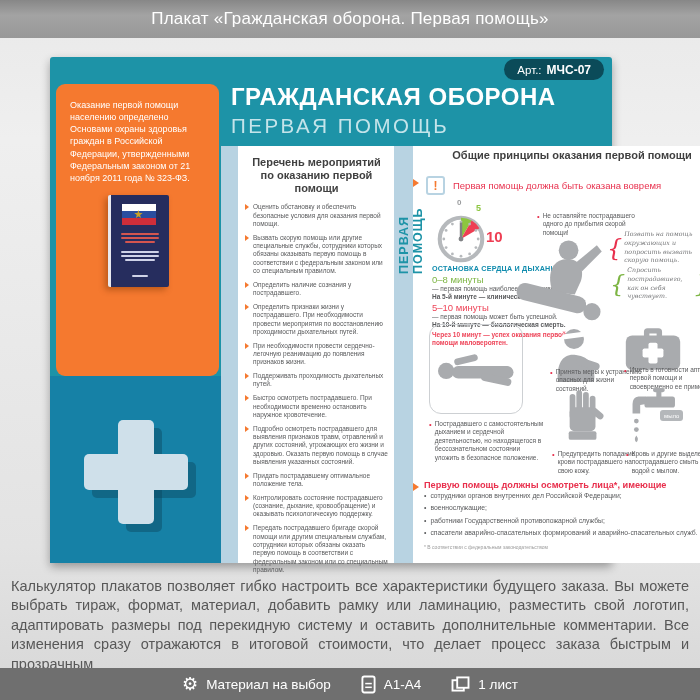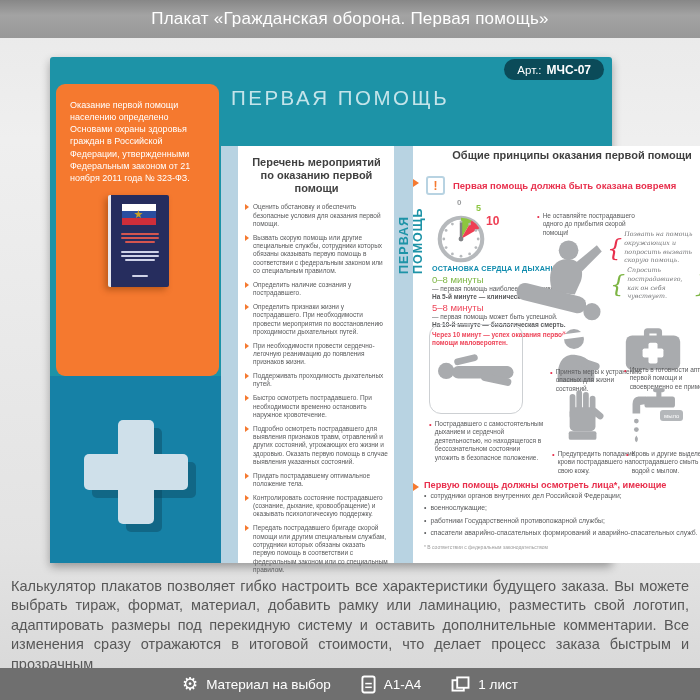--- a/index.html
+++ b/index.html
@@ -55,21 +55,21 @@
   .leftcol{position:absolute;left:24px;top:10px;width:143px;}
   .col-h{color:#404040;font-weight:bold;font-size:11px;line-height:1.16;margin-bottom:9px;text-align:center;}
   .bl{display:flex;gap:4px;font-size:6.5px;line-height:1.28;color:#595a5c;margin-bottom:5.5px;}
   .bl .tri{flex:none;width:0;height:0;border-left:4px solid #f5792f;
            border-top:3px solid transparent;border-bottom:3px solid transparent;margin-top:1px;}
   .rightcol{position:absolute;left:203px;top:0;width:296px;height:417px;}
   .rightcol .col-h{position:absolute;left:0;top:3px;width:296px;margin:0;}
   .alert-row{position:absolute;left:2px;top:30px;display:flex;align-items:center;gap:8px;}
   .alert-box{width:15px;height:15px;border:2px solid #b8d3e2;border-radius:3px;color:#f5792f;
              font-weight:bold;font-size:12px;display:flex;align-items:center;justify-content:center;}
-  .alert-txt{color:#e8304d;font-weight:bold;font-size:9.5px;}
+  .alert-txt{color:#e8304d;font-weight:normal;font-size:9.5px;}
   .illo{position:absolute;left:0;top:52px;width:296px;height:282px;}
   .illo .ab{position:absolute;}
   .clock-lb{position:absolute;font-weight:bold;}
   .sm{font-size:6.5px;line-height:1.3;color:#595a5c;}
   .rb{display:flex;gap:3px;}
   .rb::before{content:"•";color:#e8304d;font-size:7.5px;line-height:1.2;flex:none;}
   .range-g{color:#7db544;font-size:9.5px;}
   .range-r{color:#ee4458;font-size:9.5px;}
   .cap{color:#0f8bad;font-weight:bold;font-size:7.2px;letter-spacing:.2px;}
   .warn{color:#ee4458;font-weight:bold;}
@@ -108,20 +108,21 @@
   </div>
 
   <div class="poster">
 
     <div class="badge">
       <span>Арт.:</span>
       <b>МЧС-07</b>
     </div>
 
     <div class="ptitle">
+      <div class="t1">ГРАЖДАНСКАЯ ОБОРОНА</div>
       <div class="t2">ПЕРВАЯ ПОМОЩЬ</div>
     </div>
 
     <div class="orange-panel">
       <p>Оказание первой помощи населению определено Основами охраны здоровья граждан в Российской Федерации, утвержденными Федеральным законом от 21 ноября 2011 года № 323-ФЗ.</p>
       <div class="book">
         <div class="flag">
           <i class="fb"></i>
             <i class="fr"></i>
             <span class="em">★</span>
@@ -228,29 +229,29 @@
                 <circle cx="14.8" cy="43.5" r="1.7"></circle>
               <circle cx="12" cy="33" r="1.7"></circle>
                 <circle cx="14.8" cy="22.5" r="1.7"></circle>
                 <circle cx="22.5" cy="14.8" r="1.7"></circle>
             </g>
             <line x1="33" y1="33" x2="33" y2="13" stroke="#808285" stroke-width="3"></line>
             <circle cx="33" cy="33" r="3" fill="#808285"></circle>
           </svg>
           <span class="ab clock-lb" style="left:33px;top:0;color:#9a9c9e;font-size:8px;">0</span>
           <span class="ab clock-lb" style="left:52px;top:5px;color:#8cc63f;font-size:9px;">5</span>
-          <span class="ab clock-lb" style="left:62px;top:16px;color:#ee3e53;font-size:12px;">10</span>
+          <span class="ab clock-lb" style="left:62px;top:30px;color:#ee3e53;font-size:15px;">10</span>
 
           <div class="ab cap" style="left:8px;top:66px;width:165px;">ОСТАНОВКА СЕРДЦА И ДЫХАНИЯ</div>
           <div class="ab range-g" style="left:8px;top:76px;">0–8 минуты</div>
           <div class="ab sm" style="left:8px;top:87px;width:158px;">
             <span>— первая помощь наиболее эффективна.</span><br>
             <b>На 5-й минуте — клиническая смерть.</b>
           </div>
-          <div class="ab range-r" style="left:8px;top:104px;">5–8 минуты</div>
+          <div class="ab range-r" style="left:8px;top:104px;">5–10 минуты</div>
           <div class="ab sm" style="left:8px;top:115px;width:158px;">
             <span>— первая помощь может быть успешной.</span><br>
             <b>На 10-й минуте — биологическая смерть.</b>
           </div>
           <div class="ab sm warn" style="left:8px;top:133px;width:150px;">Через 10 минут — успех оказания первой помощи маловероятен.</div>
 
           <div class="ab sm rb" style="left:113px;top:14px;width:105px;">
             <span>Не оставляйте пострадавшего одного до прибытия скорой помощи!</span>
           </div>
 

